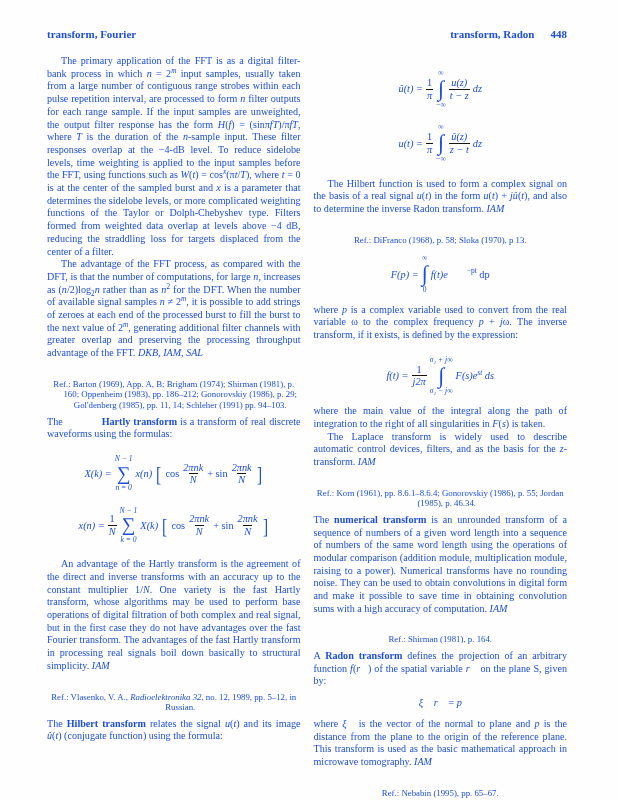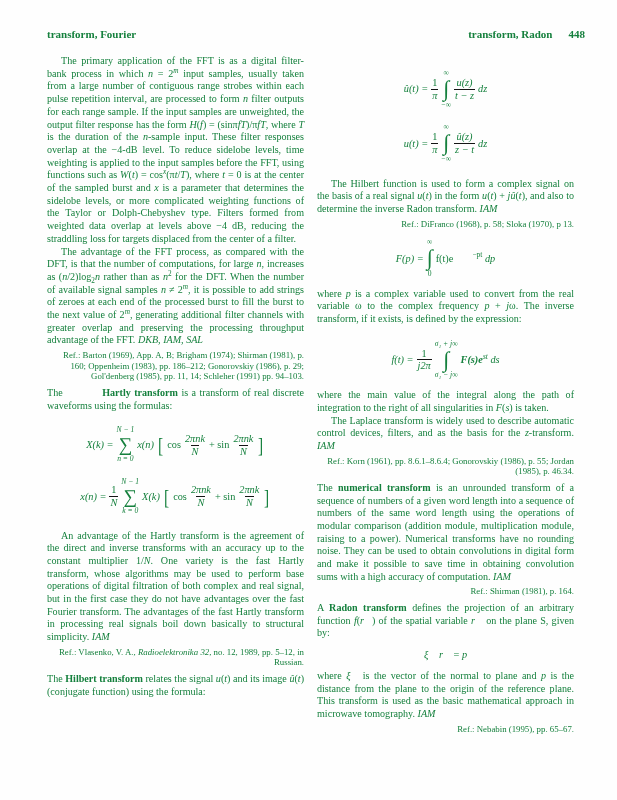--- a/index.html
+++ b/index.html
@@ -1,32 +1,32 @@
 <!DOCTYPE html>
 <html><head>
 <meta charset="utf-8">
 <style>
   html,body{margin:0;padding:0;background:#ffffff;}
   .page{
     width:617px;height:800px;box-sizing:border-box;
-    background:#fefefe;color:#15803d;
-    padding:28px 32px 0 47px;
+    background:#fefefe;color:#1d4ed8;
+    padding:28px 50px 0 47px;
     font-family:"Liberation Serif","DejaVu Serif",serif;
     overflow:hidden;
   }
   .header{display:flex;justify-content:space-between;align-items:baseline;
     font-weight:bold;font-size:11px;margin-bottom:15px;}
   .header .right{display:flex;gap:16px;}
   .cols{display:flex;gap:13px;}
   .col{width:257px;font-size:10.1px;line-height:12.7px;text-align:justify;}
   p{margin:0;}
   .ind{text-indent:14px;}
   .entry{margin-top:5px;}
-  .ref{font-size:8.8px;line-height:10.6px;margin:3px 0 2px 0;
-    padding-left:13px;text-indent:-13px;text-align:right;}
+  .ref{font-size:8.8px;line-height:10.6px;margin:19px 0 2px 0;
+    padding-left:13px;text-indent:-13px;text-align:center;}
   .it{font-style:italic;}
   sup,sub{font-size:0.72em;line-height:0;}
   .formula{display:flex;justify-content:center;align-items:center;
     margin:9px 0;font-size:10.3px;line-height:1.15;text-indent:0;gap:3px;}
   .formula .it{font-style:italic;}
   .fr{display:inline-flex;flex-direction:column;align-items:center;}
   .fr .de{border-top:0.8px solid #141414;padding:0 1px;}
   .fr .nu{padding:0 1px;}
   .sum{display:inline-flex;flex-direction:column;align-items:center;
     font-size:7.6px;gap:2px;}
@@ -156,37 +156,37 @@
       <p class="ref"><span>Ref.: DiFranco (1968), p. 58; Sloka (1970), p 13.</span></p>
 
 
       <div class="formula">
         <span class="it">F(p) =</span>
         <span class="intg">
           <span>∞</span>
           <span class="sym">∫</span>
           <span>0</span>
         </span>
-        <span><span style="">f(t)e</span><sup style=" margin-left: 19px;">−pt</sup><span style="font-style: italic;"> dp</span></span>
+        <span><span style="font-style: italic;">f(t)e</span><sup style=" margin-left: 19px;">−pt</sup><span style=""> dp</span></span>
       </div>
 
       <p><span>where </span><span style="font-style: italic;">p</span><span> is a complex variable used to convert from the real variable ω to the complex frequency </span><span style="font-style: italic;">p</span><span> + </span><span style="font-style: italic;">j</span><span>ω. The inverse transform, if it exists, is defined by the expression:</span></p>
 
       <div class="formula mgap">
         <span class="it">f(t) =</span>
         <span class="fr">
           <span class="nu">1</span>
           <span class="de it">j2π</span>
         </span>
         <span class="intg">
           <span class="it">σ₁ + j∞</span>
           <span class="sym">∫</span>
           <span class="it">σ₁ − j∞</span>
         </span>
-        <span><span style="font-style: italic; font-weight: bold;">F(s)e</span><sup style="font-style: italic;">st</sup><span style="font-style: italic;"> ds</span></span>
+        <span><span style="font-style: italic;">F(s)e</span><sup style="font-style: italic;">st</sup><span style="font-style: italic;"> ds</span></span>
       </div>
 
       <p><span>where the main value of the integral along the path of integration to the right of all singularities in </span><span style="font-style: italic;">F</span><span>(</span><span style="font-style: italic;">s</span><span>) is taken.</span></p>
       <p class="ind"><span>The Laplace transform is widely used to describe automatic control devices, filters, and as the basis for the </span><span style="font-style: italic;">z</span><span>-transform. </span><span style="font-style: italic;">IAM</span></p>
       <p class="ref"><span>Ref.: Korn (1961), pp. 8.6.1–8.6.4; Gonorovskiy (1986), p. 55; Jordan (1985), p. 46.34.</span></p>
 
       <p class="entry"><span>The </span><span style="font-weight: bold;">numerical transform</span><span> is an unrounded transform of a sequence of numbers of a given word length into a sequence of numbers of the same word length using the operations of modular comparison (addition module, multiplication module, raising to a power). Numerical transforms have no rounding noise. They can be used to obtain convolutions in digital form and make it possible to save time in obtaining convolution sums with a high accuracy of computation. </span><span style="font-style: italic;">IAM</span></p>
       <p class="ref"><span>Ref.: Shirman (1981), p. 164.</span></p>
 
       <p class="entry"><span>A </span><span style="font-weight: bold;">Radon transform</span><span> defines the projection of an arbitrary function </span><span style="font-style: italic;">f</span><span>(</span><span style="font-style: italic;">r⃗</span><span>) of the spatial variable </span><span style="font-style: italic;">r⃗</span><span> on the plane S, given by:</span></p>

